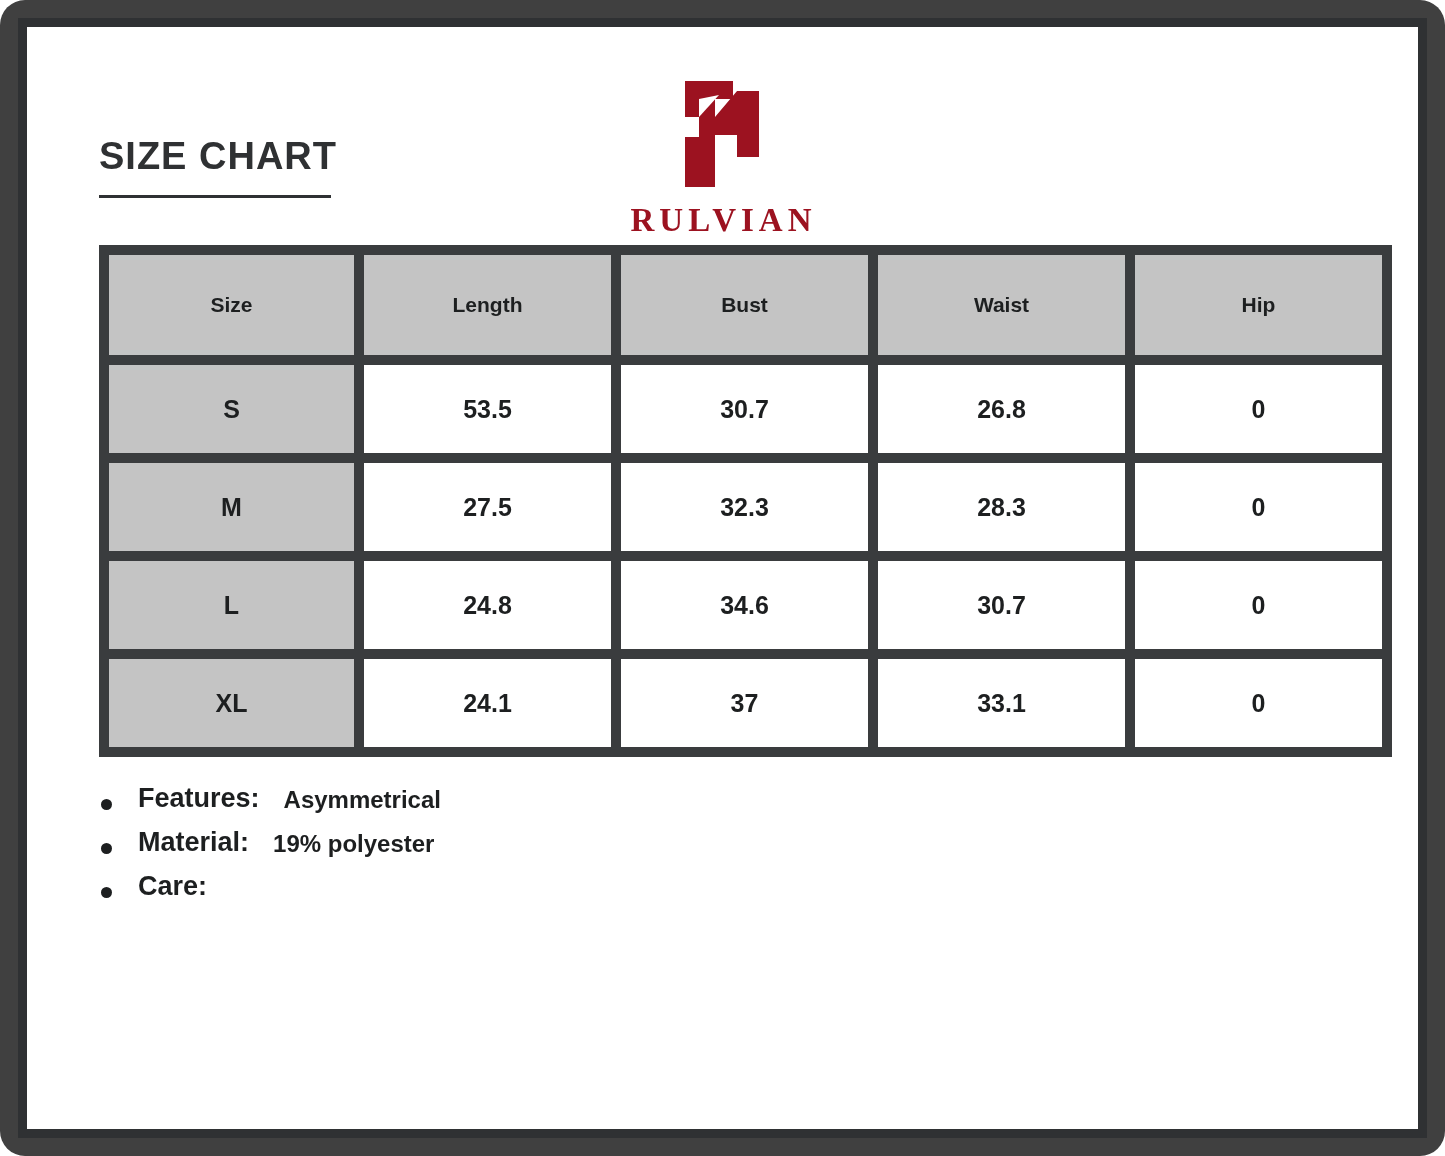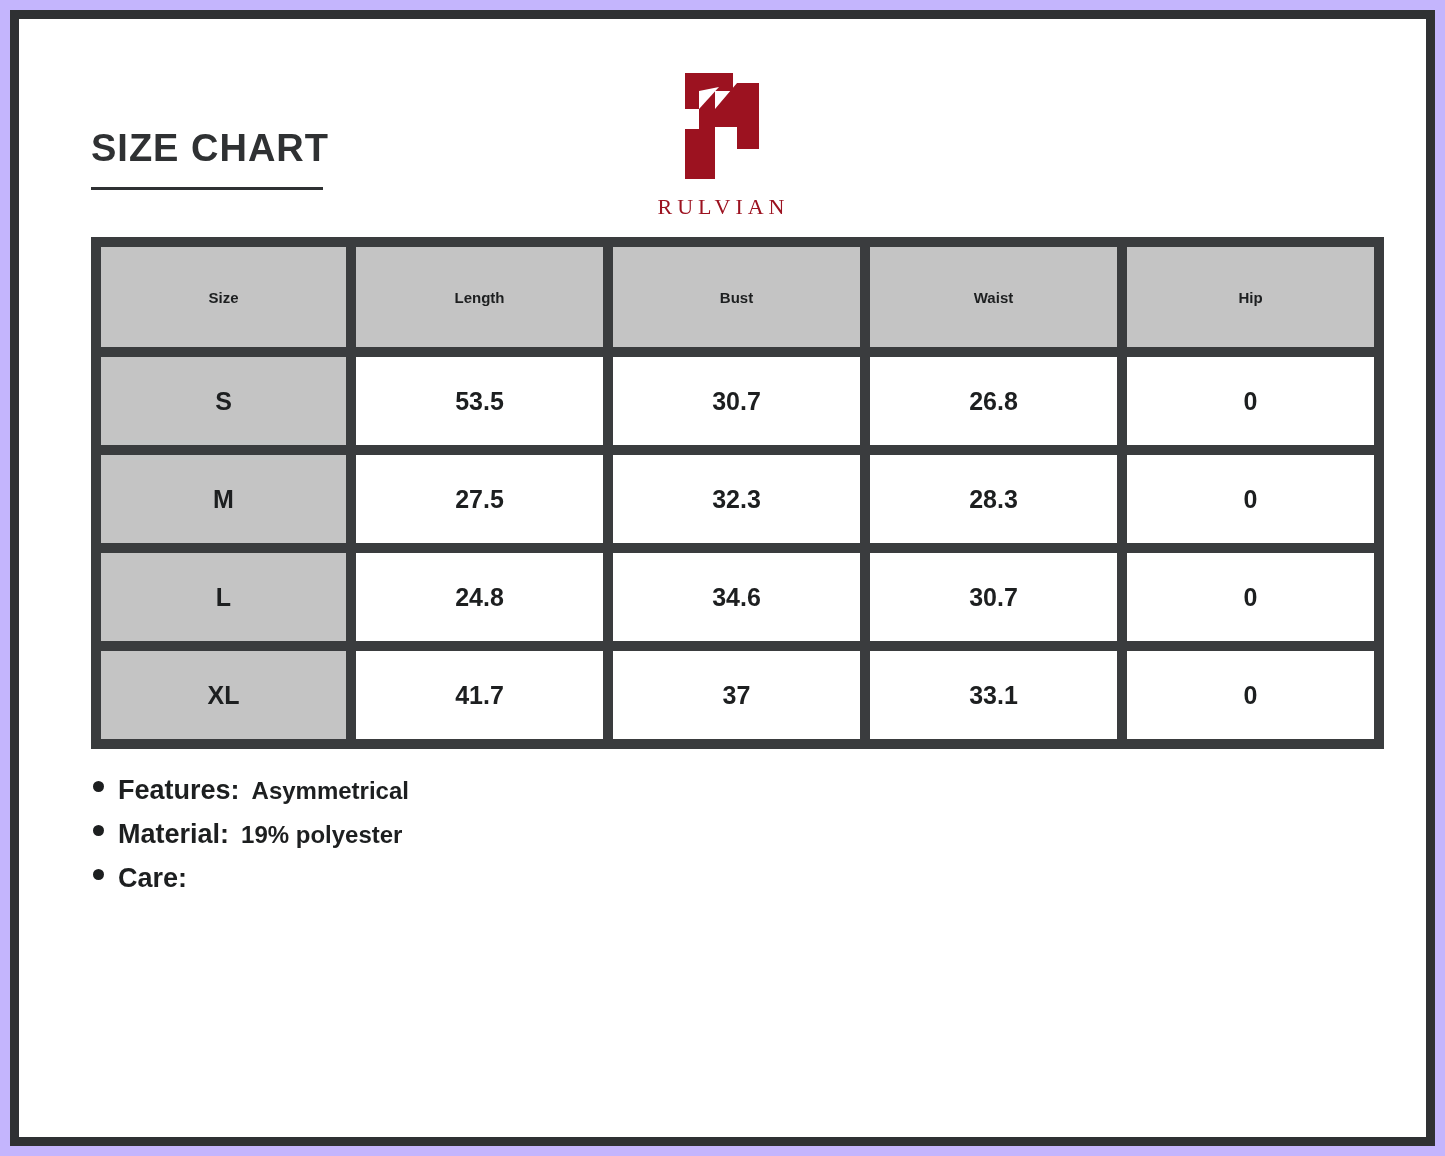--- a/index.html
+++ b/index.html
@@ -8,23 +8,24 @@
     background: #ffffff;
   }
   body {
     font-family: "Liberation Sans", sans-serif;
     -webkit-font-smoothing: antialiased;
   }
   .page {
     position: relative;
     width: 1445px;
     height: 1156px;
-    background: #c4b5fd;
+    background: #404040;
     box-sizing: border-box;
-    padding: 10px;
+    padding: 18px;
+    border-radius: 25px;
   }
   .frame {
     position: relative;
     width: 100%;
     height: 100%;
     box-sizing: border-box;
     border: 9px solid #2f3133;
     background: #ffffff;
   }
   .inner {
@@ -65,22 +66,22 @@
     transform: translateX(-50%);
     top: 18px;
     text-align: center;
   }
   .brand-logo {
     display: block;
     margin: 0 auto;
   }
   .brand-name {
     margin-top: 6px;
-    font-size: 22px;
-    font-weight: normal;
+    font-size: 33px;
+    font-weight: bold;
     letter-spacing: 5px;
     color: #9c1220;
     font-family: "Liberation Serif", serif;
   }
 
   
   .table-wrap {
     margin-top: 16px;
   }
   table.size-table {
@@ -97,42 +98,43 @@
     vertical-align: middle;
     font-size: 22px;
     font-weight: bold;
     color: #1d1f20;
     background: #ffffff;
     padding: 0;
   }
   table.size-table thead th {
     height: 100px;
     background: #c4c4c4;
-    font-size: 15px;
+    font-size: 21px;
   }
   table.size-table tbody td {
     height: 88px;
     font-size: 25px;
   }
   table.size-table tbody td.size-cell {
     background: #c4c4c4;
     font-size: 25px;
   }
   col.c-size { width: 255px; }
   col.c-rest { width: 257px; }
 
   
   .notes {
     margin-top: 26px;
     padding-left: 2px;
   }
   .note {
     display: flex;
-    align-items: center;
+    align-items: flex-end;
     margin-bottom: 13px;
+    gap: 12px;
   }
   .bullet {
     width: 11px;
     height: 11px;
     border-radius: 50%;
     background: #1d1f20;
     margin-right: 14px;
     flex: 0 0 auto;
     position: relative;
     top: -4px;
@@ -211,21 +213,21 @@
             </tr>
             <tr>
               <td class="size-cell">L</td>
               <td>24.8</td>
               <td>34.6</td>
               <td>30.7</td>
               <td>0</td>
             </tr>
             <tr>
               <td class="size-cell">XL</td>
-              <td>41.7</td>
+              <td>24.1</td>
               <td>37</td>
               <td>33.1</td>
               <td>0</td>
             </tr>
           </tbody>
         </table>
       </div>
 
       <div class="notes">
         <div class="note">

